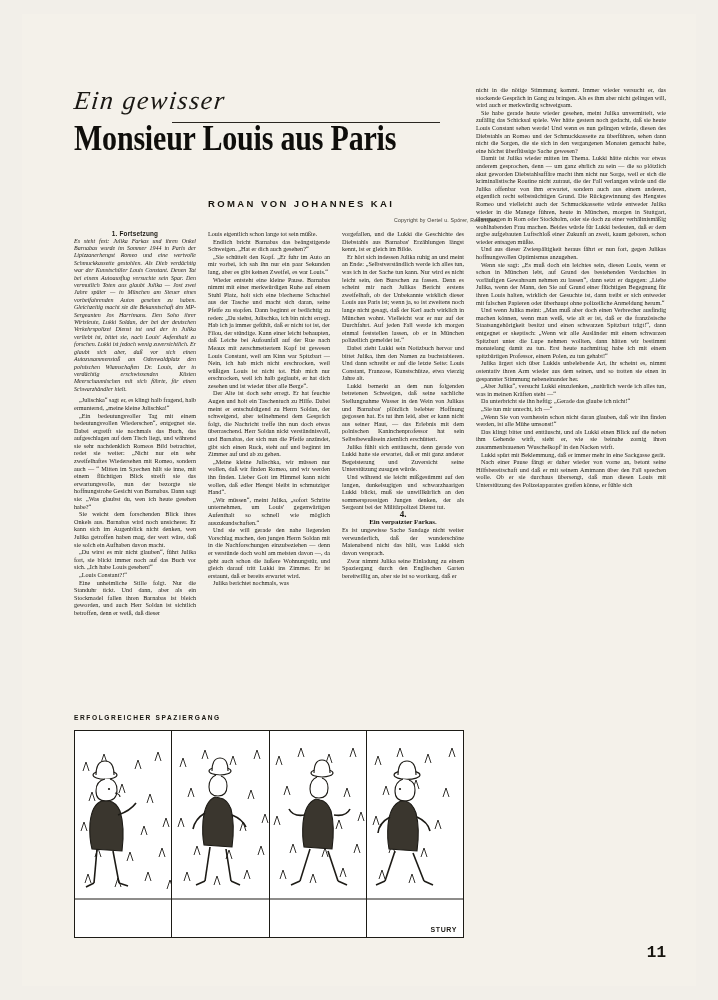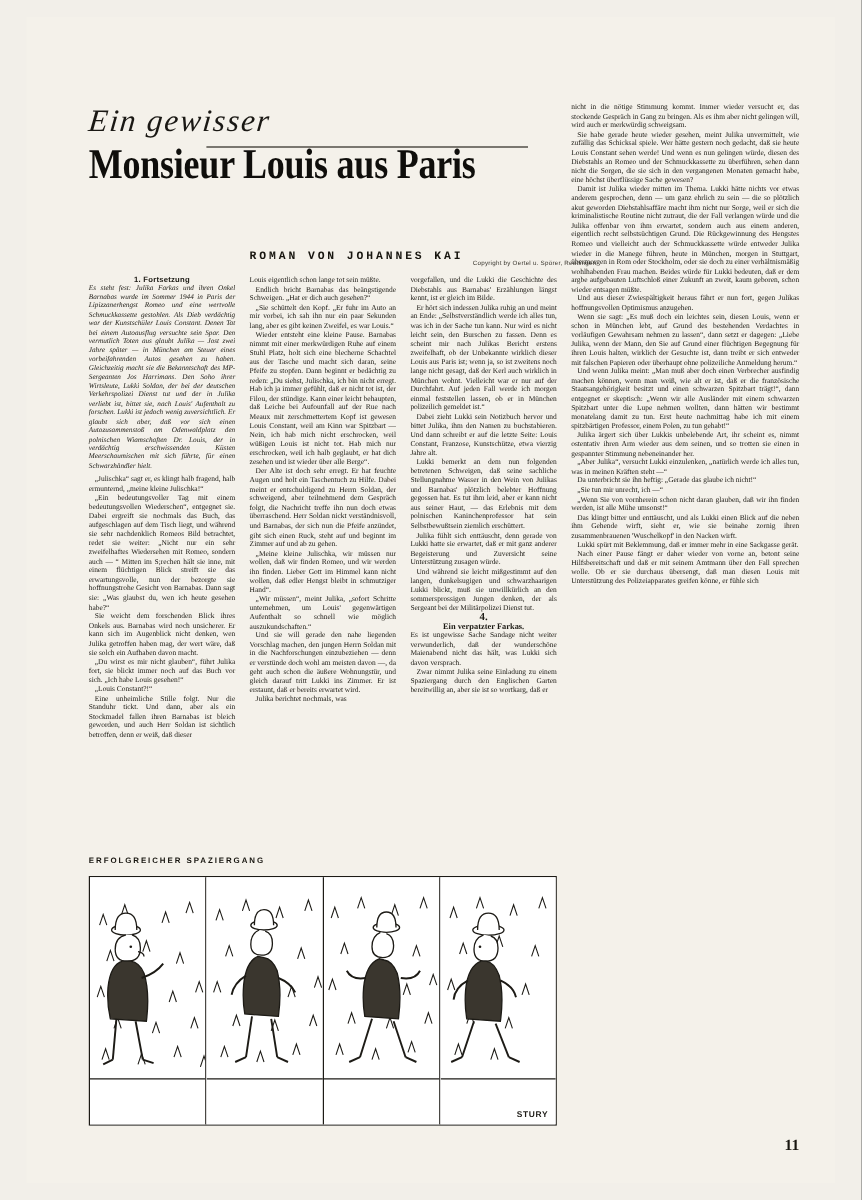--- a/index.html
+++ b/index.html
@@ -56,22 +56,22 @@
     position: absolute;
     left: 150px;
     top: 108px;
     width: 268px;
     height: 1px;
     background: #2a2721;
   }
   .byline {
     position: absolute;
     left: 186px;
-    top: 194px;
-    font-family: Liberation Mono, monospace;
+    top: 184px;
+    font-family: Liberation Sans, sans-serif;
     font-weight: bold;
     font-size: 9.5px;
     letter-spacing: 2.4px;
     color: #17150f;
   }
   .copyright {
     position: absolute;
     left: 372px;
     top: 203px;
     font-family: "Liberation Sans", sans-serif;
@@ -169,23 +169,23 @@
     font-weight: bold;
     font-size: 7px;
     letter-spacing: 0.6px;
     color: #1d1b16;
   }
 
   .page-number {
     position: absolute;
     right: 30px;
     bottom: 24px;
-    font-family: Liberation Serif, serif;
-    font-weight: bold;
-    font-size: 13px;
+    font-family: Liberation Mono, monospace;
+    font-weight: bold;
+    font-size: 16px;
     color: #17150f;
   }
 </style>
 </head>
 <body>
 
 <div class="page">
   <div class="sheet">
 
     <div class="title-block">

